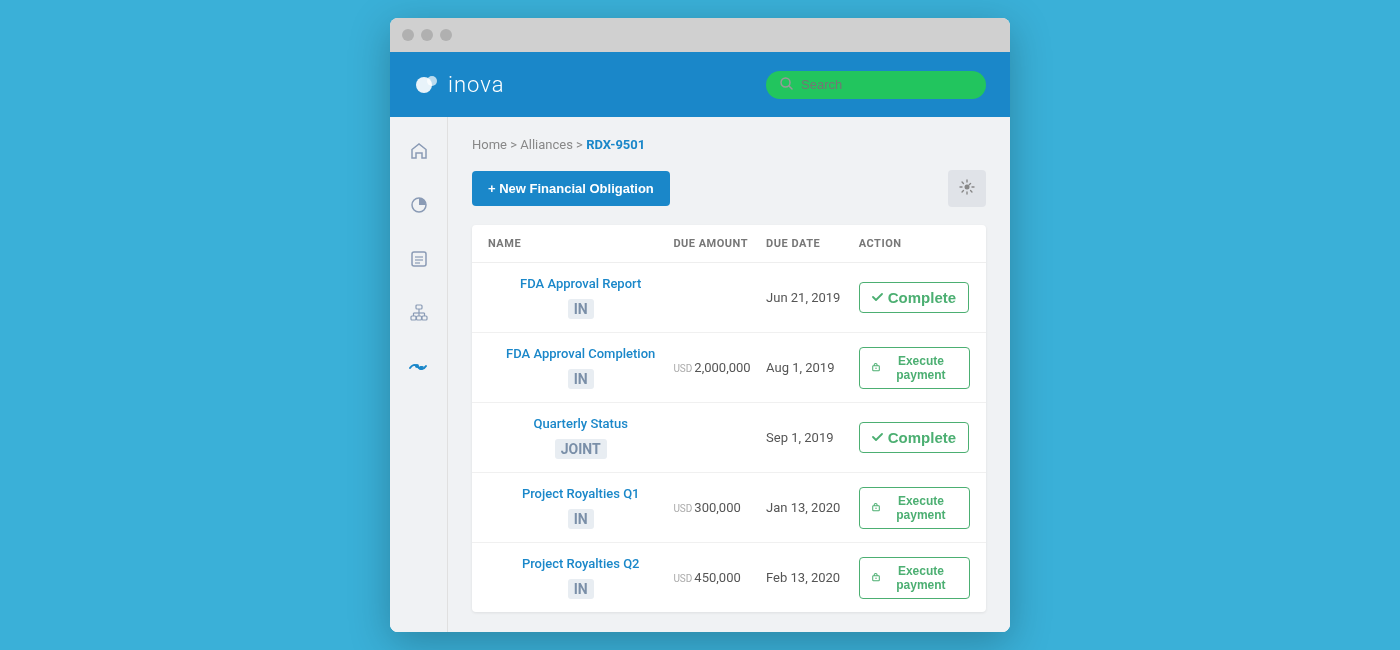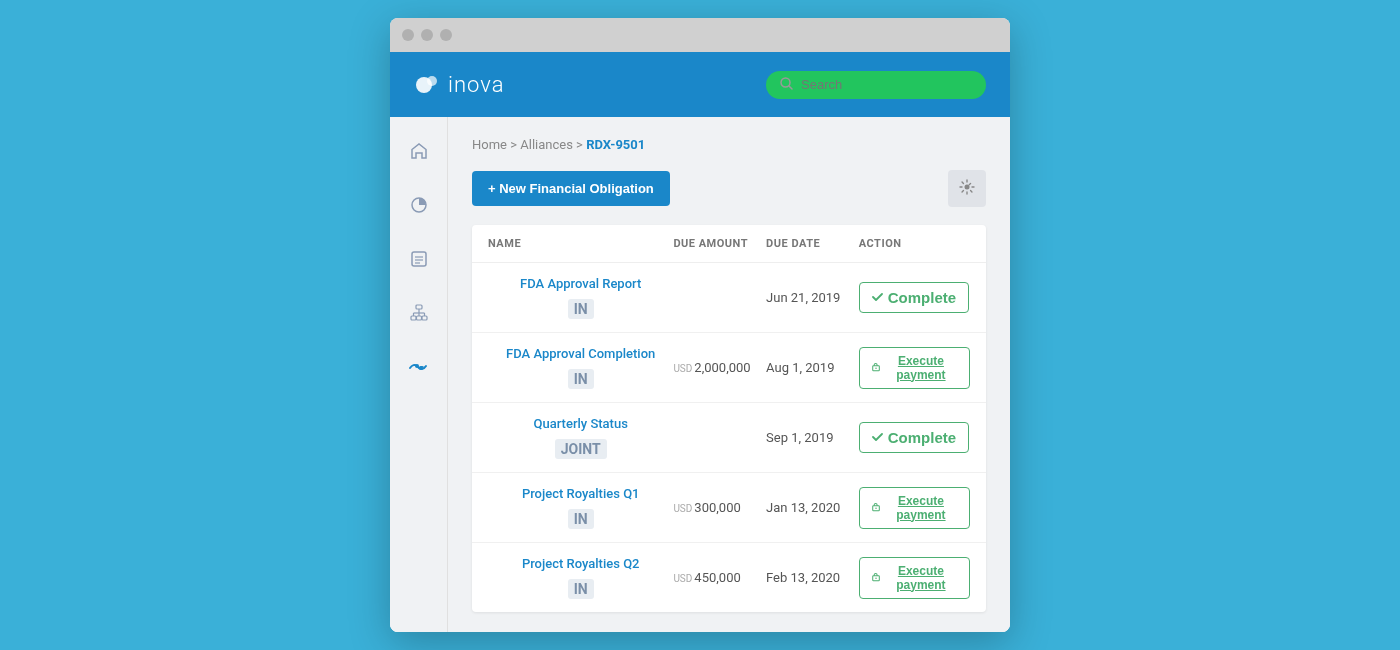--- a/index.html
+++ b/index.html
@@ -224,21 +224,20 @@
       color: #4caf72;
       background: white;
       border-radius: 4px;
       padding: 6px 12px;
       font-size: 12px;
       font-weight: 600;
       cursor: pointer;
       display: flex;
       align-items: center;
       gap: 5px;
-      text-decoration: underline;
     }
   </style>
 </head>
 <body>
 
 <div class="browser-window">
 
   <div class="browser-titlebar">
     <div class="browser-dot"></div>
     <div class="browser-dot"></div>

